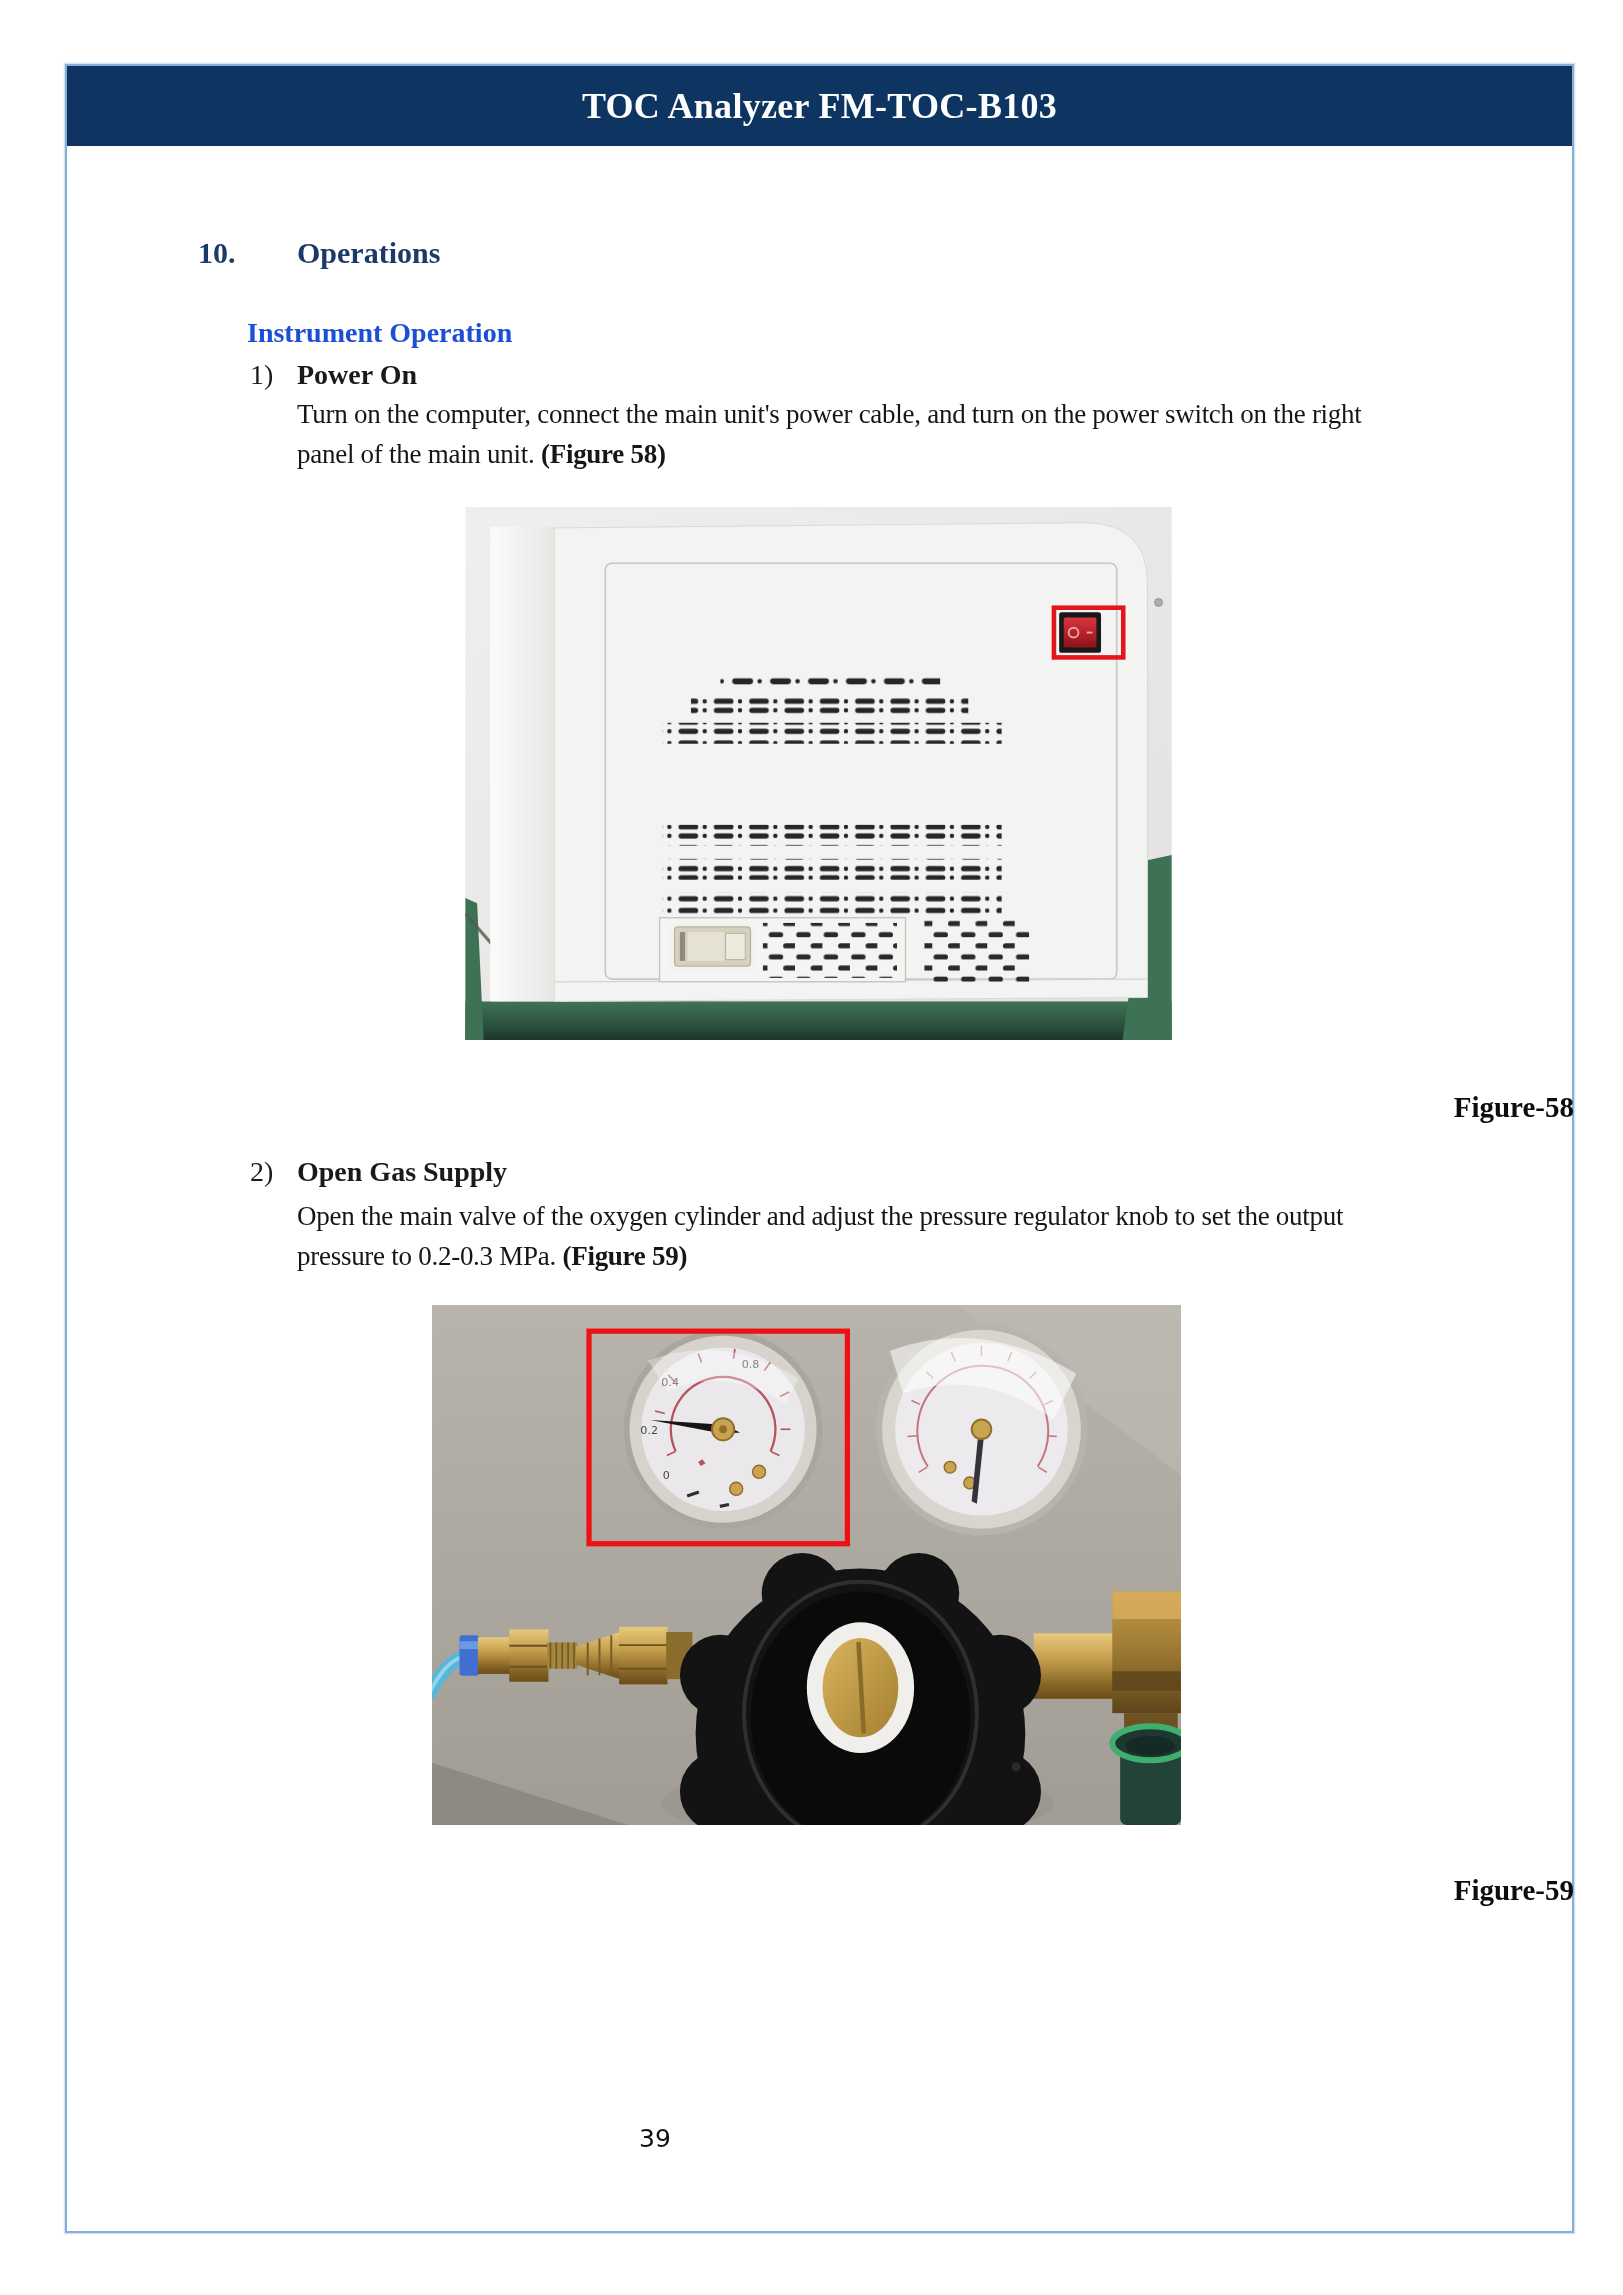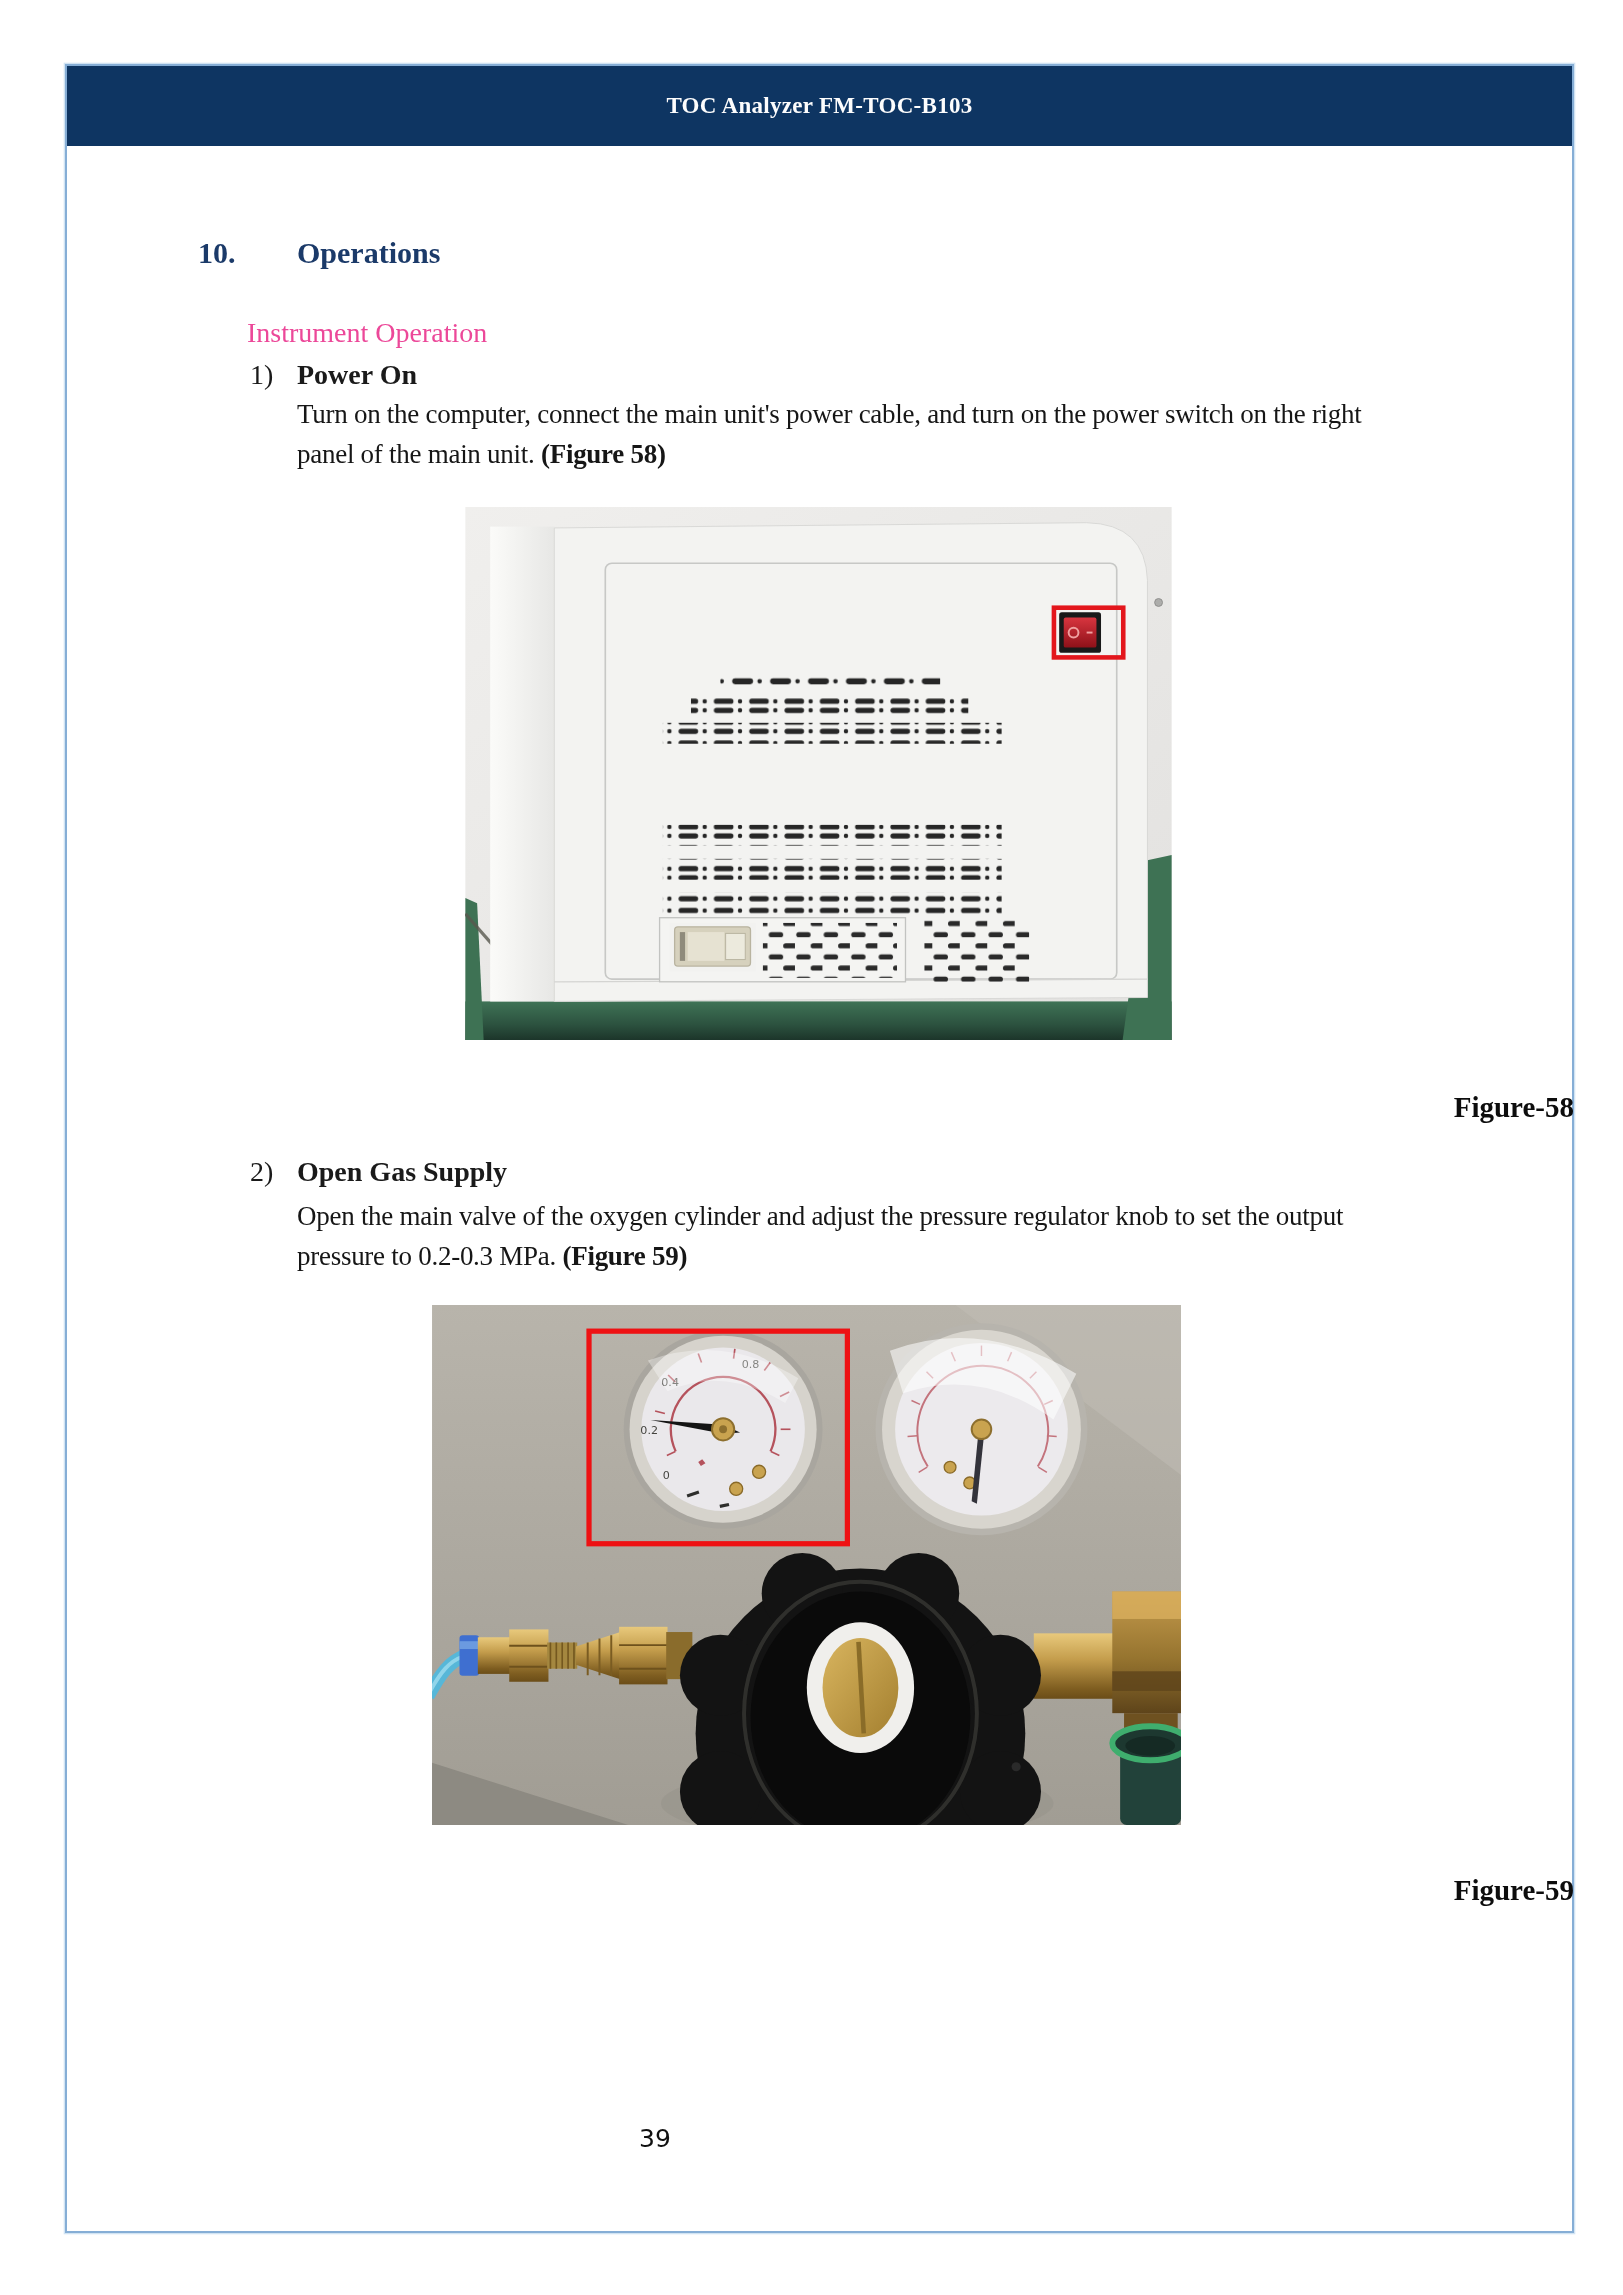--- a/index.html
+++ b/index.html
@@ -17,31 +17,31 @@
     border:2px solid #86aed6;
     box-shadow:0 0 0 1.3px rgba(173,205,233,.55);
     background:transparent;
   }
   .header-bar {
     position:absolute; left:0; top:0; right:0; height:80px;
     background:#0e3562;
     display:flex; align-items:center; justify-content:center;
   }
   .header-title {
-    color:#fdfdfd; font-size:23px; font-weight:bold; letter-spacing:0.3px;
+    color:#fdfdfd; font-size:36px; font-weight:bold; letter-spacing:0.3px;
   }
   .section-heading {
     position:absolute; left:198px; top:236px;
     font-size:30px; font-weight:bold; color:#1b3a69;
     display:flex;
   }
   .section-number { display:inline-block; width:99px; }
   .subsection-title {
     position:absolute; left:247px; top:317px;
-    font-size:28px; font-weight:normal; color:#ec4899;
+    font-size:28px; font-weight:bold; color:#1d4ed8;
   }
   .step-heading { position:absolute; left:250px; font-size:28px; display:flex; }
   .step-heading .num { display:inline-block; width:47px; font-weight:normal; }
   .step-heading .ttl { font-weight:bold; }
   .step-1 { top:359px; }
   .step-2 { top:1156px; }
   .para {
     position:absolute; left:297px; width:1099px;
     font-size:27px; line-height:40px; letter-spacing:-0.01em;
     color:#161616; text-align:left;

